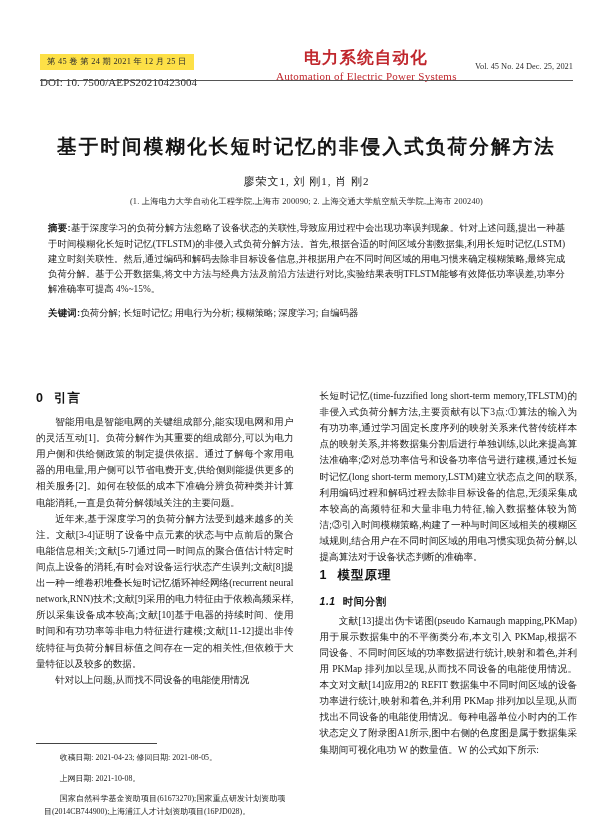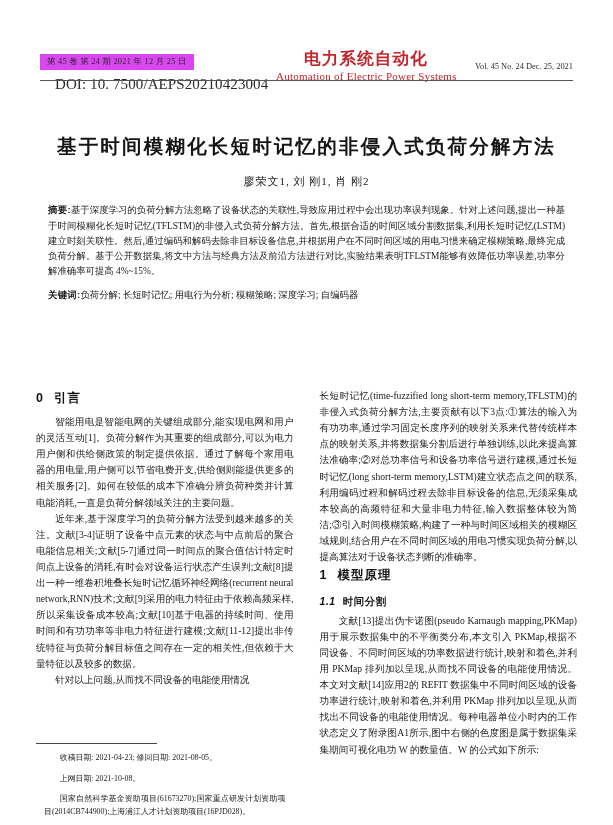--- a/index.html
+++ b/index.html
@@ -32,49 +32,48 @@
     margin: 50px 40px 0 40px;
   }
   .mast-left {
     position: absolute;
     left: 0;
     top: 0;
     width: 300px;
   }
   .volume-bar {
     display: inline-block;
-    background: #d946ef;
+    background: #fde047;
     color: #2b2b2b;
     font-size: 8.3px;
     letter-spacing: 0.3px;
     padding: 2.5px 7px 3px 7px;
     font-family: "Liberation Serif", "DejaVu Serif", serif;
     white-space: nowrap;
   }
   .doi-line {
-    font-size: 15px;
+    font-size: 11px;
     color: #2b2b2b;
     margin-top: 6px;
     letter-spacing: 0.1px;
     white-space: nowrap;
-    margin-left: 15px;
   }
   .mast-center {
     position: absolute;
     left: 236px;
     top: 0px;
     text-align: center;
     width: 180px;
   }
   .journal-cn {
     color: #c0272d;
     font-size: 16.5px;
     font-weight: bold;
     letter-spacing: 1.2px;
-    font-family: Liberation Serif, serif;
+    font-family: Liberation Mono, monospace;
     line-height: 1.1;
     white-space: nowrap;
   }
   .journal-en {
     color: #c0272d;
     font-size: 11px;
     letter-spacing: 0.25px;
     margin-top: 2px;
     white-space: nowrap;
   }
@@ -221,20 +220,21 @@
       <div class="journal-cn">电力系统自动化</div>
       <div class="journal-en">Automation of Electric Power Systems</div>
     </div>
     <div class="mast-right">Vol. 45 No. 24 Dec. 25, 2021</div>
     <div class="mast-rule"></div>
   </div>
 
   <div class="title-block">
     <div class="paper-title">基于时间模糊化长短时记忆的非侵入式负荷分解方法</div>
     <div class="authors"><span>廖荣文1,  刘   刚1,  肖   刚2</span></div>
+    <div class="affiliation">(1. 上海电力大学自动化工程学院,上海市 200090; 2. 上海交通大学航空航天学院,上海市 200240)</div>
   </div>
 
   <div class="abstract-block">
     <span class="lead">摘要:</span><span>基于深度学习的负荷分解方法忽略了设备状态的关联性,导致应用过程中会出现功率误判现象。针对上述问题,提出一种基于时间模糊化长短时记忆(TFLSTM)的非侵入式负荷分解方法。首先,根据合适的时间区域分割数据集,利用长短时记忆(LSTM)建立时刻关联性。然后,通过编码和解码去除非目标设备信息,并根据用户在不同时间区域的用电习惯来确定模糊策略,最终完成负荷分解。基于公开数据集,将文中方法与经典方法及前沿方法进行对比,实验结果表明TFLSTM能够有效降低功率误差,功率分解准确率可提高 4%~15%。</span>
   </div>
   <div class="keywords-block">
     <span class="lead">关键词:</span><span>负荷分解; 长短时记忆; 用电行为分析; 模糊策略; 深度学习; 自编码器</span>
   </div>
 
   <div class="columns">

